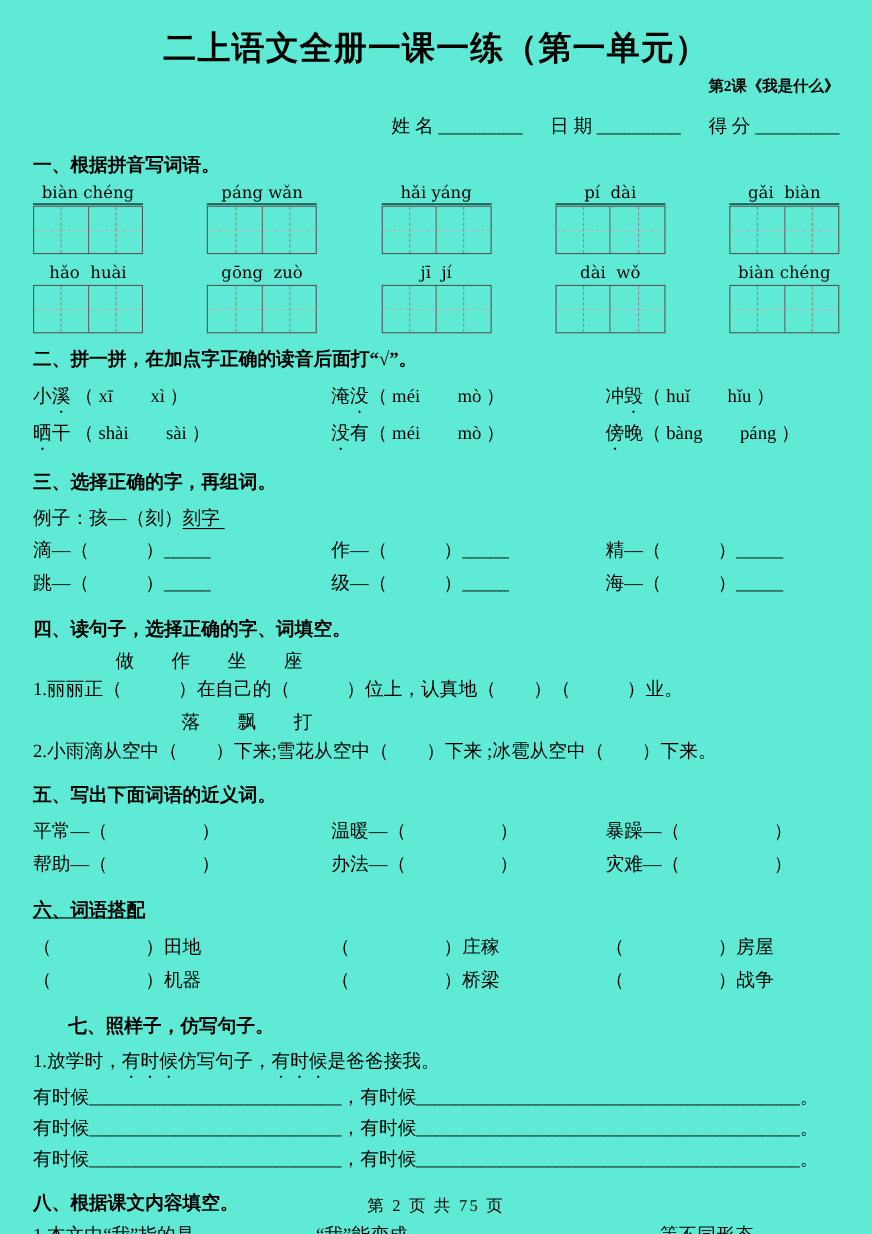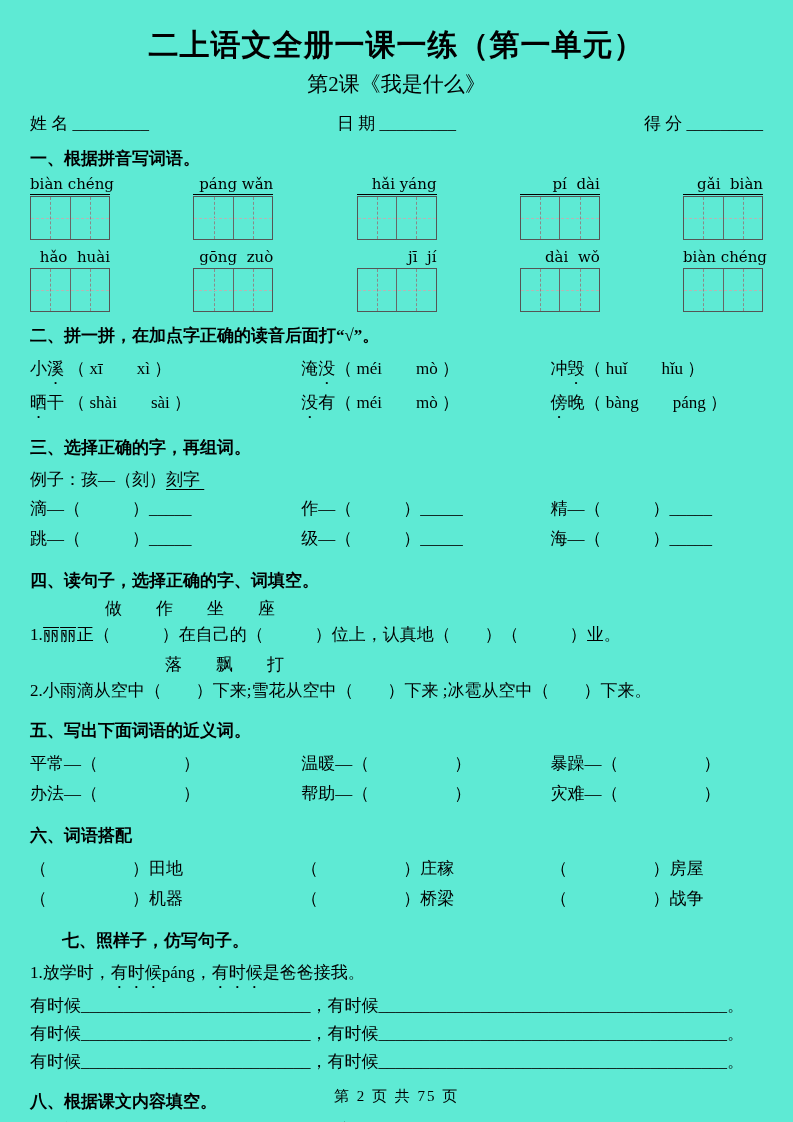--- a/index.html
+++ b/index.html
@@ -9,28 +9,28 @@
     margin:0 auto;
     background:#5eead4;
     color:#000;
     font-family:"Liberation Serif","DejaVu Serif",serif;
     font-size:17px;
     box-sizing:border-box;
     padding:26px 30px 0 30px;
     overflow:hidden;
   }
   .title { text-align:center; font-size:30px; font-weight:700; line-height:1.25; margin:0; letter-spacing:1px; }
-  .subtitle { text-align:center; font-size:21px; font-weight:400; line-height:1.2; margin:8px 0 0 0; }
-  .info-row { display:flex; justify-content:space-between; margin-top:15px; }
+  .subtitle { text-align:right; font-size:14px; font-weight:700; line-height:1.2; margin:8px 0 0 0; }
+  .info-row { display:flex; justify-content:flex-end; margin-top:15px;gap:25px; }
   .info-item { white-space:pre; }
   .blank { letter-spacing:0; }
   .sec-title { font-weight:700; margin-top:13px; line-height:1.35; }
   
   .pin-row { display:flex; justify-content:space-between; margin-top:3px; }
-  .pcol { width:80px; text-align:right; }
+  .pcol { width:100px; text-align:center; }
   .plabel { font-size:15px; line-height:20px; white-space:pre; font-family:"DejaVu Serif","Liberation Serif",serif; }
   .plabel.u { border-bottom:1px solid #000; }
   .pbox { display:flex; border:1.5px solid #555; height:44px; margin-top:1px; position:relative; box-sizing:border-box; }
   .pbox::after { content:""; position:absolute; left:0; right:0; top:50%; border-top:1px dashed #b5b5b5; }
   .cell { flex:1; position:relative; }
   .cell + .cell { border-left:1px solid #666; }
   .cell::before { content:""; position:absolute; top:0; bottom:0; left:50%; border-left:1px dashed #8a8a8a; }
   
   .du {
     text-emphasis:filled dot #000;
@@ -172,39 +172,39 @@
   <div class="bank b2">落　　飘　　打</div>
   <div class="fill-line">2.小雨滴从空中（　　）下来;雪花从空中（　　）下来 ;冰雹从空中（　　）下来。</div>
 
   <div class="sec-title" style="margin-top:16px;">五、写出下面词语的近义词。</div>
   <div class="grid3 first">
     <div><span>平常</span><span>—（　　　　　）</span></div>
     <div><span>温暖</span><span>—（　　　　　）</span></div>
     <div><span>暴躁</span><span>—（　　　　　）</span></div>
   </div>
   <div class="grid3">
+    <div><span>帮助</span><span>—（　　　　　）</span></div>
     <div><span>办法</span><span>—（　　　　　）</span></div>
-    <div><span>帮助</span><span>—（　　　　　）</span></div>
     <div><span>灾难</span><span>—（　　　　　）</span></div>
   </div>
 
-  <div class="sec-title" style="margin-top:16px;">六、词语搭配</div>
+  <div class="sec-title" style="margin-top:16px;text-decoration:underline;">六、词语搭配</div>
   <div class="grid3 first">
     <div><span>（　　　　　）</span><span>田地</span></div>
     <div><span>（　　　　　）</span><span>庄稼</span></div>
     <div><span>（　　　　　）</span><span>房屋</span></div>
   </div>
   <div class="grid3">
     <div><span>（　　　　　）</span><span>机器</span></div>
     <div><span>（　　　　　）</span><span>桥梁</span></div>
     <div><span>（　　　　　）</span><span>战争</span></div>
   </div>
 
   <div class="sec-title" style="margin-top:16px;margin-left:32px;">七、照样子，仿写句子。</div>
-  <div class="ex-line"><span>1.放学时，</span><span class="du">有时候</span><span>páng，</span><span class="du">有时候</span><span>是爸爸接我。</span></div>
+  <div class="ex-line"><span>1.放学时，</span><span class="du">有时候</span><span>仿写句子，</span><span class="du">有时候</span><span>是爸爸接我。</span></div>
   <div class="s7-line"><span>有时候</span><span class="blank">___________________________</span><span>，有时候</span><span class="blank">_________________________________________</span><span>。</span></div>
   <div class="s7-line"><span>有时候</span><span class="blank">___________________________</span><span>，有时候</span><span class="blank">_________________________________________</span><span>。</span></div>
   <div class="s7-line"><span>有时候</span><span class="blank">___________________________</span><span>，有时候</span><span class="blank">_________________________________________</span><span>。</span></div>
 
   <div class="sec-title" style="margin-top:15px;">八、根据课文内容填空。</div>
   <div class="para">1.本文中“我”指的是___________。“我”能变成_____、_____、______、_____等不同形态。</div>
 
   <div class="footer">第 2 页 共 75 页</div>
 </div>
 

